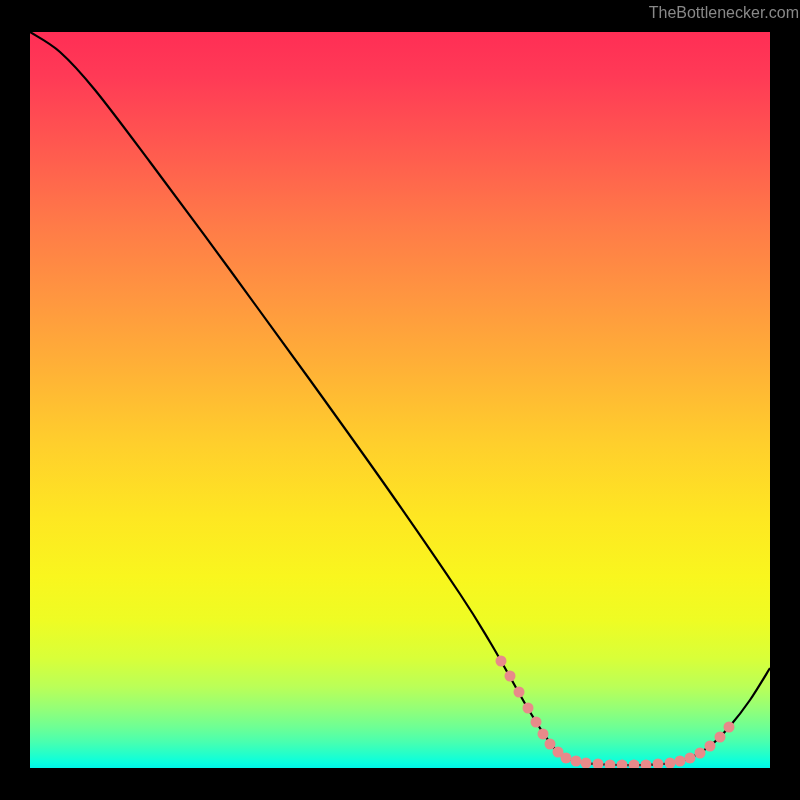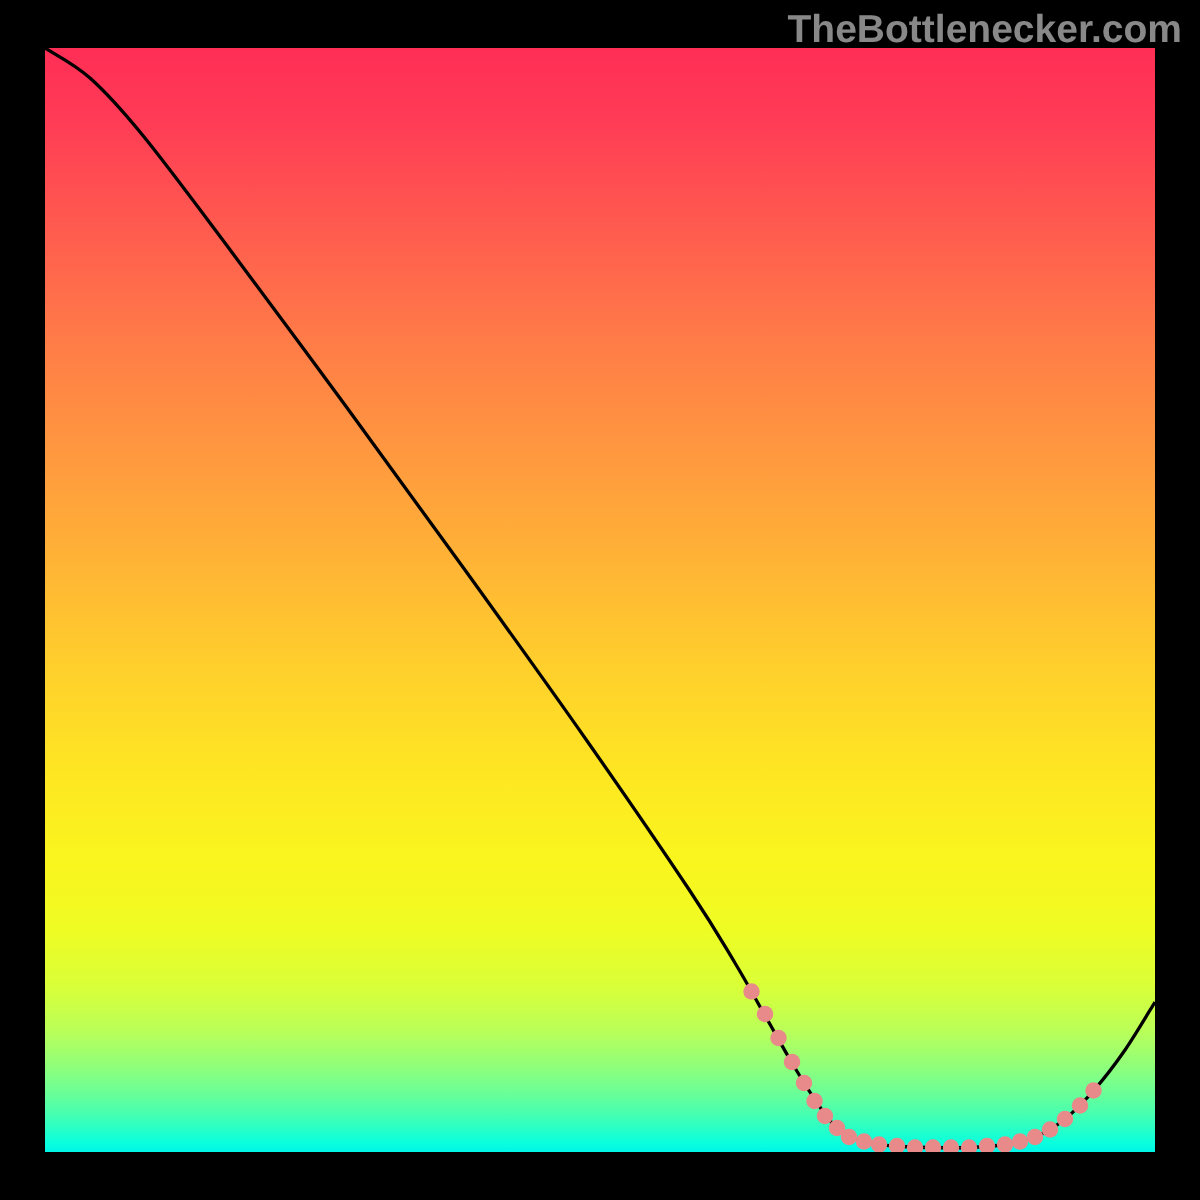--- a/index.html
+++ b/index.html
@@ -7,24 +7,24 @@
     width: 800px;
     height: 800px;
     background: #000;
     position: relative;
     font-family: Arial, sans-serif;
     overflow: hidden;
   }
   .attribution {
     position: absolute;
     top: 4px;
-    right: 12px;
+    right: 1px;
     color: #888;
-    font-size: 26px;
-    font-weight: 700;
+    font-size: 16px;
+    font-weight: 400;
     z-index: 10;
   }
   .plot-area {
     position: absolute;
     left: 30px;
     top: 32px;
     width: 740px;
     height: 736px;
     overflow: hidden;
   }

